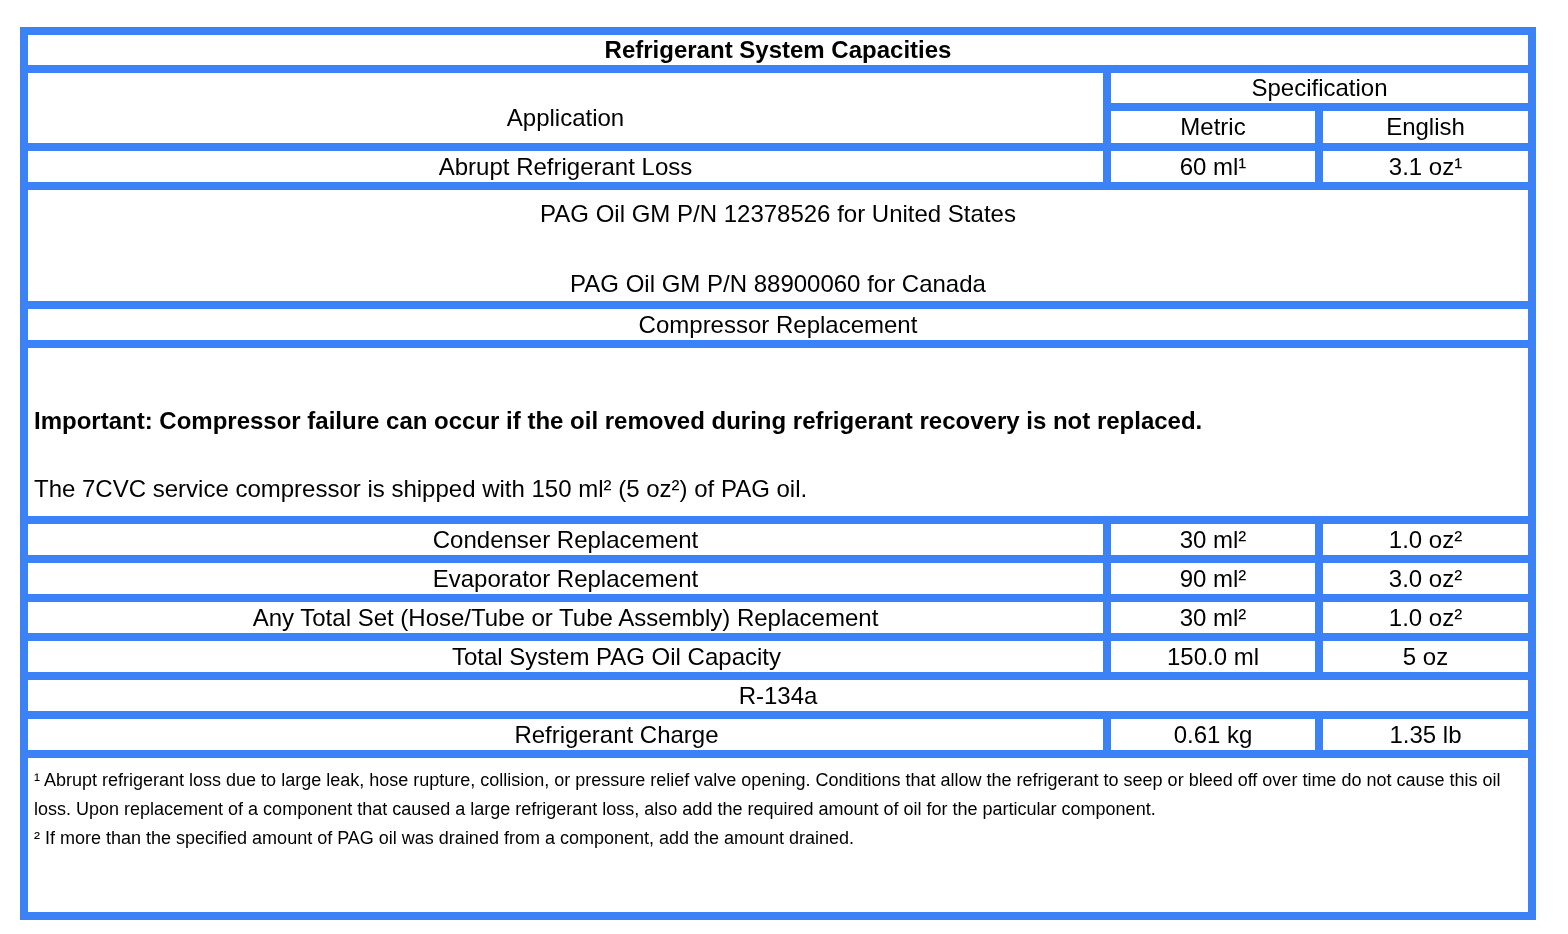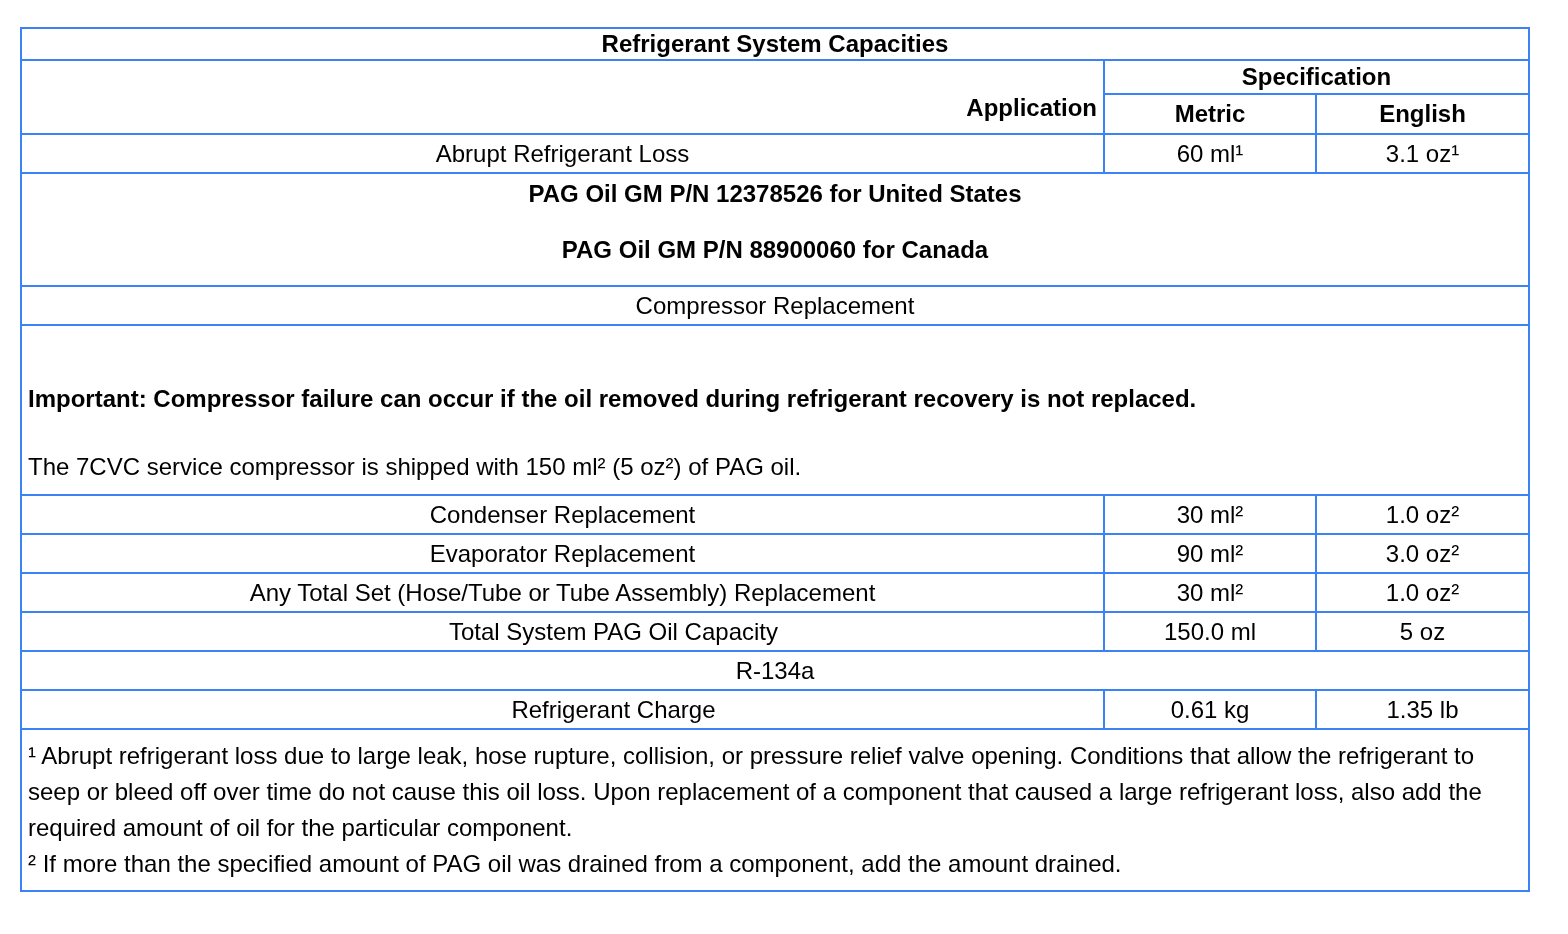--- a/index.html
+++ b/index.html
@@ -18,21 +18,21 @@
   .page {
     padding: 27px 40px 26px 20px;
   }
   table.cap-table {
     border-collapse: collapse;
     table-layout: fixed;
     width: 1508px;
     background: #ffffff;
   }
   td {
-    border: 2px solid #3b82f6;
+    border: 8px solid #3b82f6;
     font-size: 24px;
     line-height: 1.25;
     padding: 0 6px;
     vertical-align: middle;
     overflow: hidden;
   }
   
   col.c-app     { width: 1083px; }
   col.c-metric  { width: 212px; }
   col.c-english { width: 213px; }
@@ -44,60 +44,58 @@
   tr.r-std   td   { height: 39px; }
   tr.r-pag   td   { height: 113px; }
   tr.r-note  td   { height: 162px; }
   tr.r-foot  td   { height: 162px; }
 
   .title-cell {
     font-weight: bold;
     text-align: center;
   }
   .hdr {
-    font-weight: bold;
+    font-weight: normal;
     text-align: center;
   }
   .app-hdr {
     vertical-align: bottom;
     padding-bottom: 10px;
-    text-align: right;
   }
   .label-cell {
     text-align: center;
   }
   .value-cell {
     text-align: center;
   }
   .indent {
     padding-left: 108px;
   }
   .pag-cell {
     vertical-align: top;
     white-space: pre-line;
-    line-height: 28px;
+    line-height: 35px;
     padding-top: 6px;
-    font-weight: bold;
   }
   .imp-cell {
     vertical-align: top;
     padding: 58px 8px 12px 6px;
   }
   .imp-warning {
     font-weight: bold;
     line-height: 30px;
   }
   .imp-detail {
     margin-top: 38px;
     line-height: 30px;
   }
   .foot-cell {
     vertical-align: top;
-    font-size: 24px;
-    line-height: 36px;
+    font-size: 18px;
+    line-height: 29px;
     padding: 8px 6px 6px 6px;
   }
   .footnote-2 {
   }
 </style>
 </head>
 <body>
 
 <div class="page">
   <table class="cap-table">

